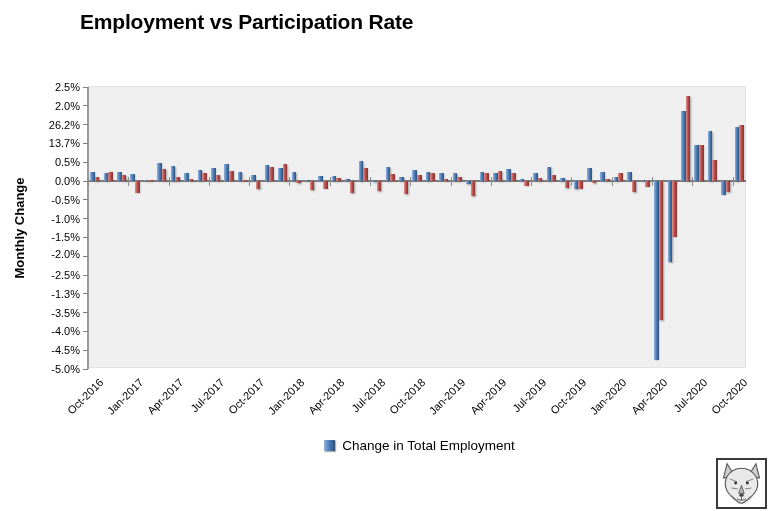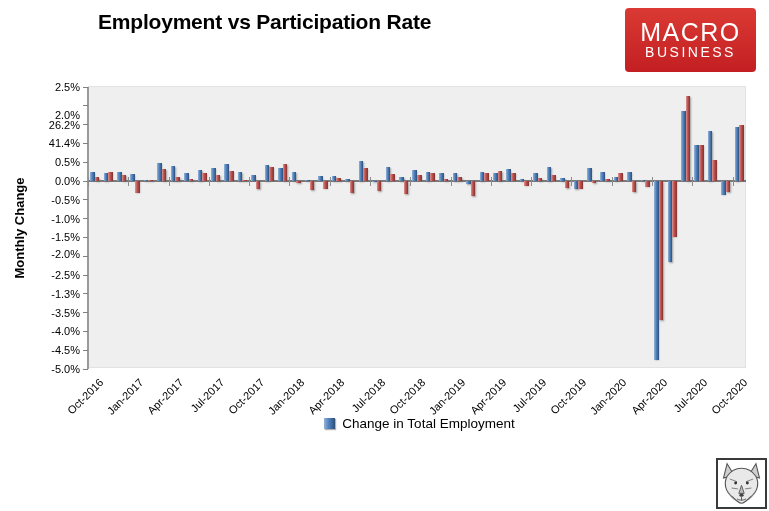--- a/index.html
+++ b/index.html
@@ -1,20 +1,20 @@
 <!DOCTYPE html>
 <html><head>
 <meta charset="utf-8">
 <style>
   * { margin:0; padding:0; box-sizing:border-box; }
   body { background:#888; font-family:"Liberation Sans", sans-serif; }
   .page { position:relative; width:769px; height:511px; background:#ffffff; overflow:hidden;
           font-family:"Liberation Sans", sans-serif; color:#000; }
 
-  .title { position:absolute; left:98px; top:10px; font-size:21px; font-weight:700; letter-spacing:-0.2px; }
+  .title { position:absolute; left:80px; top:10px; font-size:21px; font-weight:700; letter-spacing:-0.2px; }
   .source { position:absolute; left:86px; top:43px; font-size:11.5px; }
 
   .logo { position:absolute; left:625px; top:8px; width:131px; height:64px; border-radius:4px;
           background:linear-gradient(180deg,#da3a33,#c31f23);
           display:flex; flex-direction:column; align-items:center; justify-content:center;
           color:#fff; text-align:center; }
   .logo-line1 { font-size:25px; font-weight:400; letter-spacing:1.5px; line-height:1.05; }
   .logo-line2 { font-size:14px; font-weight:400; letter-spacing:2.5px; line-height:1.1; }
 
   .chart-area { position:absolute; left:88px; top:86px; width:658px; height:282px;
@@ -25,56 +25,52 @@
   .ylab  { position:absolute; left:-62px; width:54px; text-align:right; font-size:11px; line-height:14px; }
   .xtick { position:absolute; width:1px; height:9px; background:#8c8c8c; }
   .bar { position:absolute; box-shadow:1.2px 1.2px 1.5px rgba(100,100,100,0.5); }
   .bar.s0 { background:linear-gradient(90deg,#95b3d7 0%,#4f81bd 45%,#2f4f77 100%); }
   .bar.s1 { background:linear-gradient(90deg,#d99694 0%,#c0504d 45%,#7f3331 100%); }
   .xlabel { position:absolute; width:92px; height:14px; font-size:11px; white-space:nowrap;
             text-align:right; transform:rotate(-45deg); transform-origin:100% 0; }
   .axis-title { position:absolute; left:-148px; top:133px; width:160px; height:16px;
                 transform:rotate(-90deg); text-align:center; font-size:13px; font-weight:700; }
 
-  .legend { position:absolute; top:416px; left:0; width:769px; padding-left:70px;
+  .legend { position:absolute; top:438px; left:0; width:769px; padding-left:70px;
             display:flex; justify-content:center; gap:52px; }
   .legend-item { display:flex; align-items:center; gap:7px; font-size:13.5px; }
   .swatch { width:11px; height:11px; box-shadow:1px 1px 1px rgba(100,100,100,0.5); }
   .swatch.s0 { background:linear-gradient(90deg,#95b3d7,#4f81bd 45%,#2f4f77); }
   .swatch.s1 { background:linear-gradient(90deg,#d99694,#c0504d 45%,#7f3331); }
 
   .website { position:absolute; top:474px; left:392px; width:330px; text-align:center;
              font-size:17.5px; font-weight:700; letter-spacing:0.2px; }
   .wolf-box { position:absolute; left:716px; top:458px; width:51px; height:51px;
               border:2px solid #3a3a3a; background:#fff; display:flex; align-items:center; justify-content:center; }
 </style>
 </head>
 <body>
 
 <div class="page">
 
   <div class="title">Employment vs Participation Rate</div>
 
-  <div class="logo">
-    <div class="logo-line1">MACRO</div>
-    <div class="logo-line2">BUSINESS</div>
-  </div>
 
   <div class="chart-area" id="chart-area">
     <div class="axis-title">Monthly Change</div>
     <div class="y-axis-line"></div>
   <div class="zero-line" style="top: 93.25px;"></div>
       <div class="ytick" style="top: -0.5px;"></div>
       <div class="ylab" style="top: -7px;">2.5%</div>
       <div class="ytick" style="top: 18.3px;"></div>
-      <div class="ylab" style="top: 21px;">2.0%</div>
+      <div class="ylab" style="top: 12px;">2.0%</div>
       <div class="ytick" style="top: 37.1px;"></div>
       <div class="ylab" style="top: 30.6px;">26.2%</div>
       <div class="ytick" style="top: 55.9px;"></div>
-      <div class="ylab" style="top: 49.4px;">41.4%</div>
+      <div class="ylab" style="top: 49.4px;">13.7%</div>
       <div class="ytick" style="top: 74.7px;"></div>
       <div class="ylab" style="top: 68.2px;">0.5%</div>
       <div class="ytick" style="top: 93.5px;"></div>
       <div class="ylab" style="top: 87px;">0.0%</div>
       <div class="ytick" style="top: 112.3px;"></div>
       <div class="ylab" style="top: 105.8px;">-0.5%</div>
       <div class="ytick" style="top: 131.1px;"></div>
       <div class="ylab" style="top: 124.6px;">-1.0%</div>
       <div class="ytick" style="top: 149.9px;"></div>
       <div class="ylab" style="top: 143.4px;">-1.5%</div>

